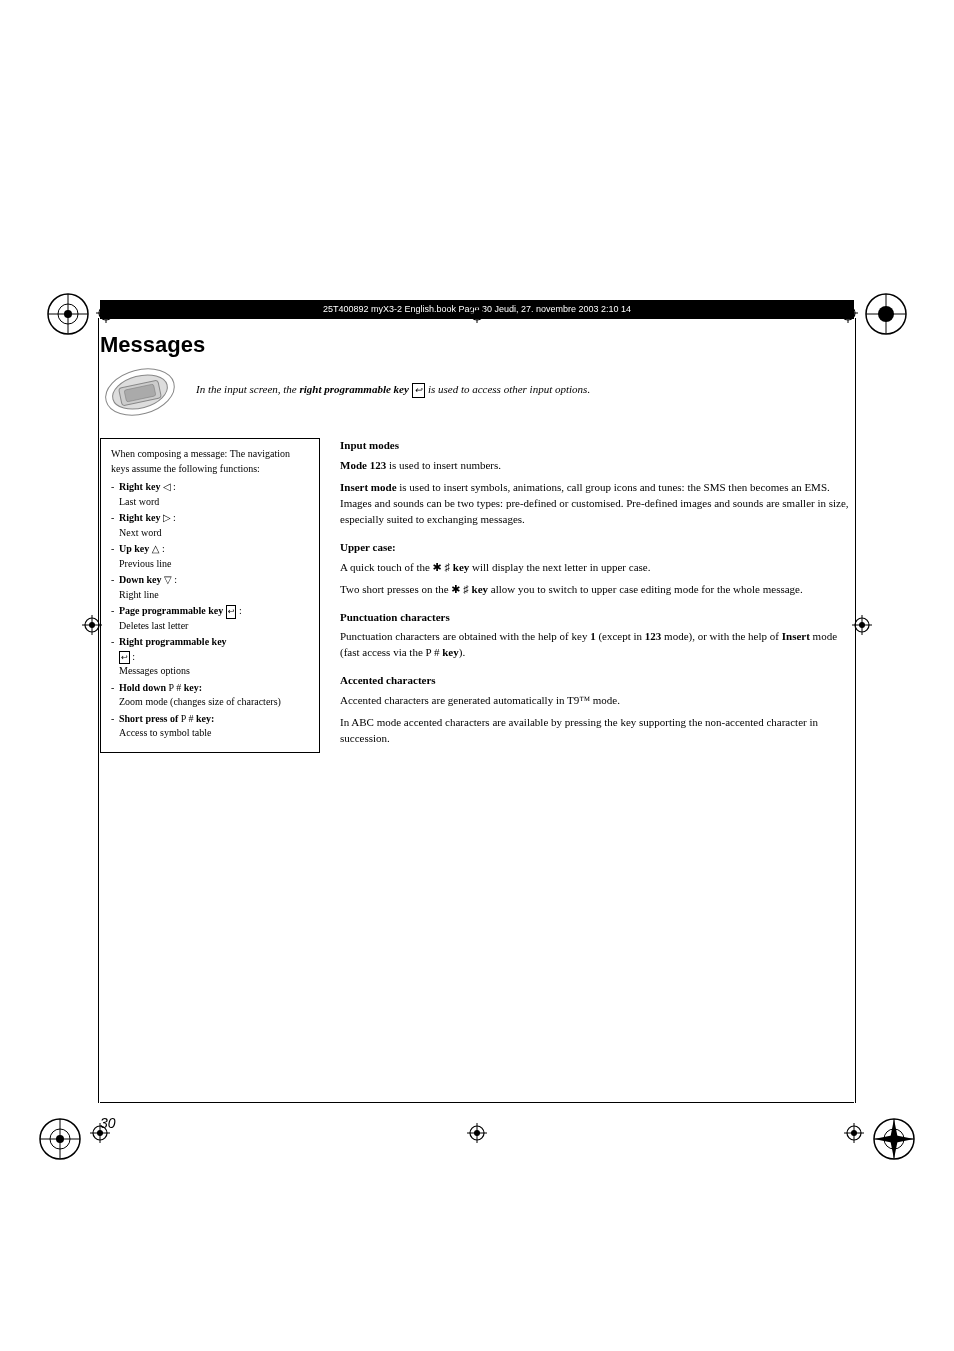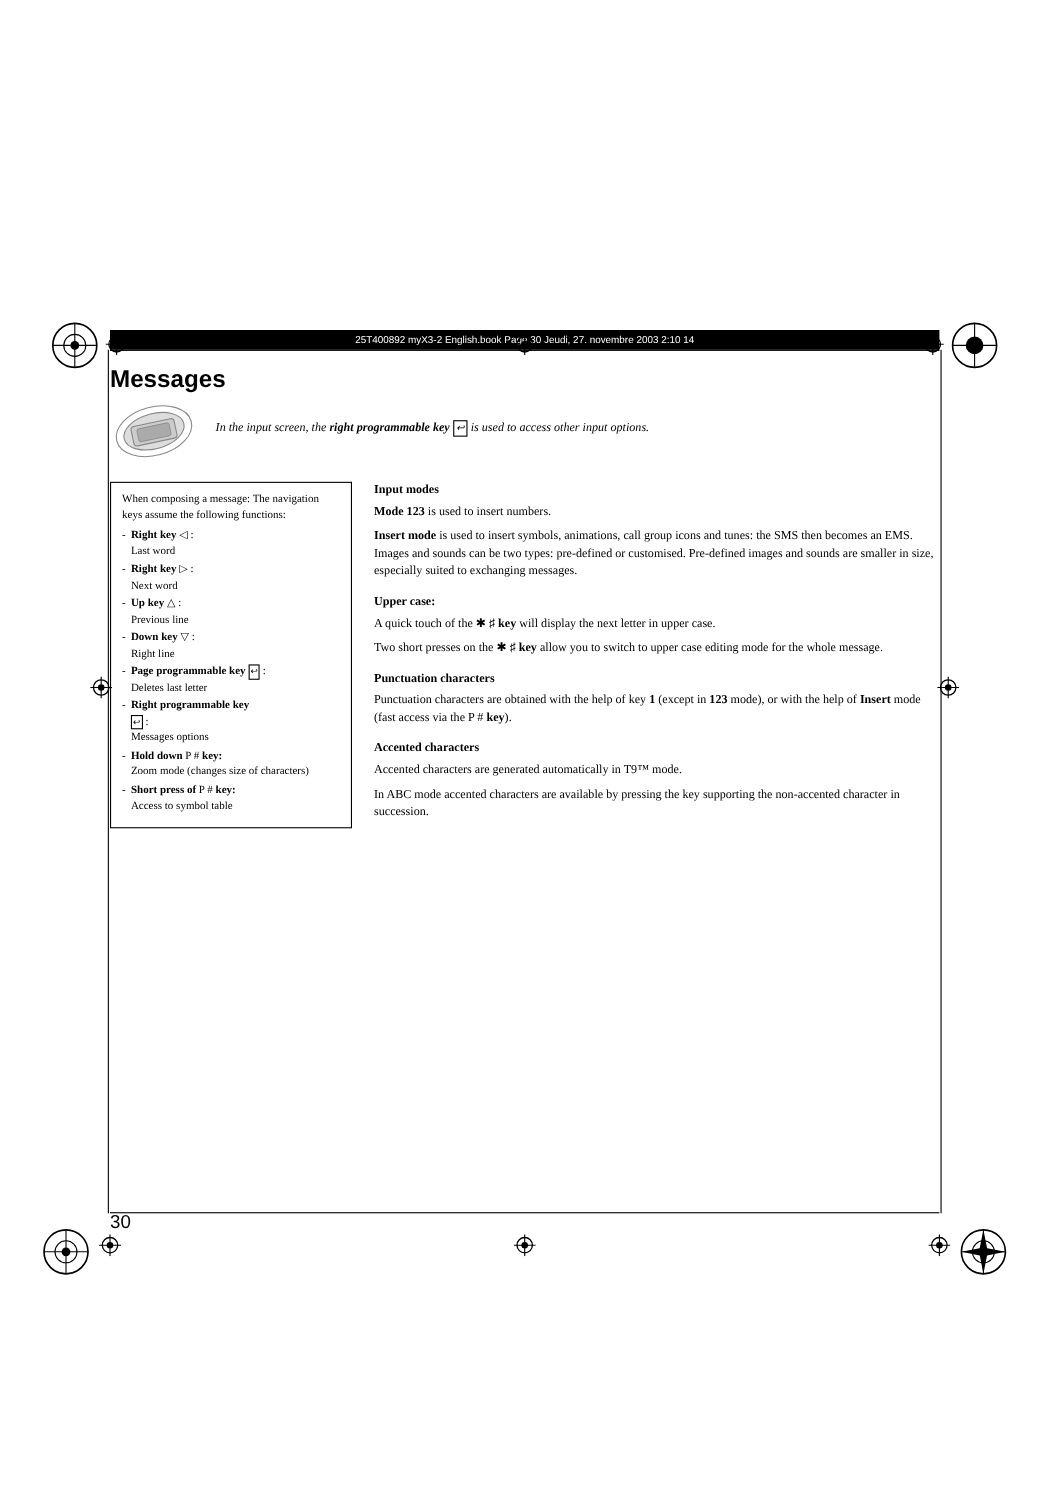--- a/index.html
+++ b/index.html
@@ -132,24 +132,25 @@
       font-size: 11px;
       line-height: 1.45;
       margin-bottom: 6px;
     }
 
     .bold { font-weight: bold; }
 
     
     .page-number {
       position: absolute;
-      bottom: 230px;
+      bottom: 220px;
       left: 100px;
-      font-size: 17px;
+      font-size: 14px;
       font-family: Arial, sans-serif;
+      font-style: italic;
     }
 
     
     .bottom-line {
       position: absolute;
       bottom: 248px;
       left: 100px;
       right: 100px;
       height: 1px;
       background: #000;

